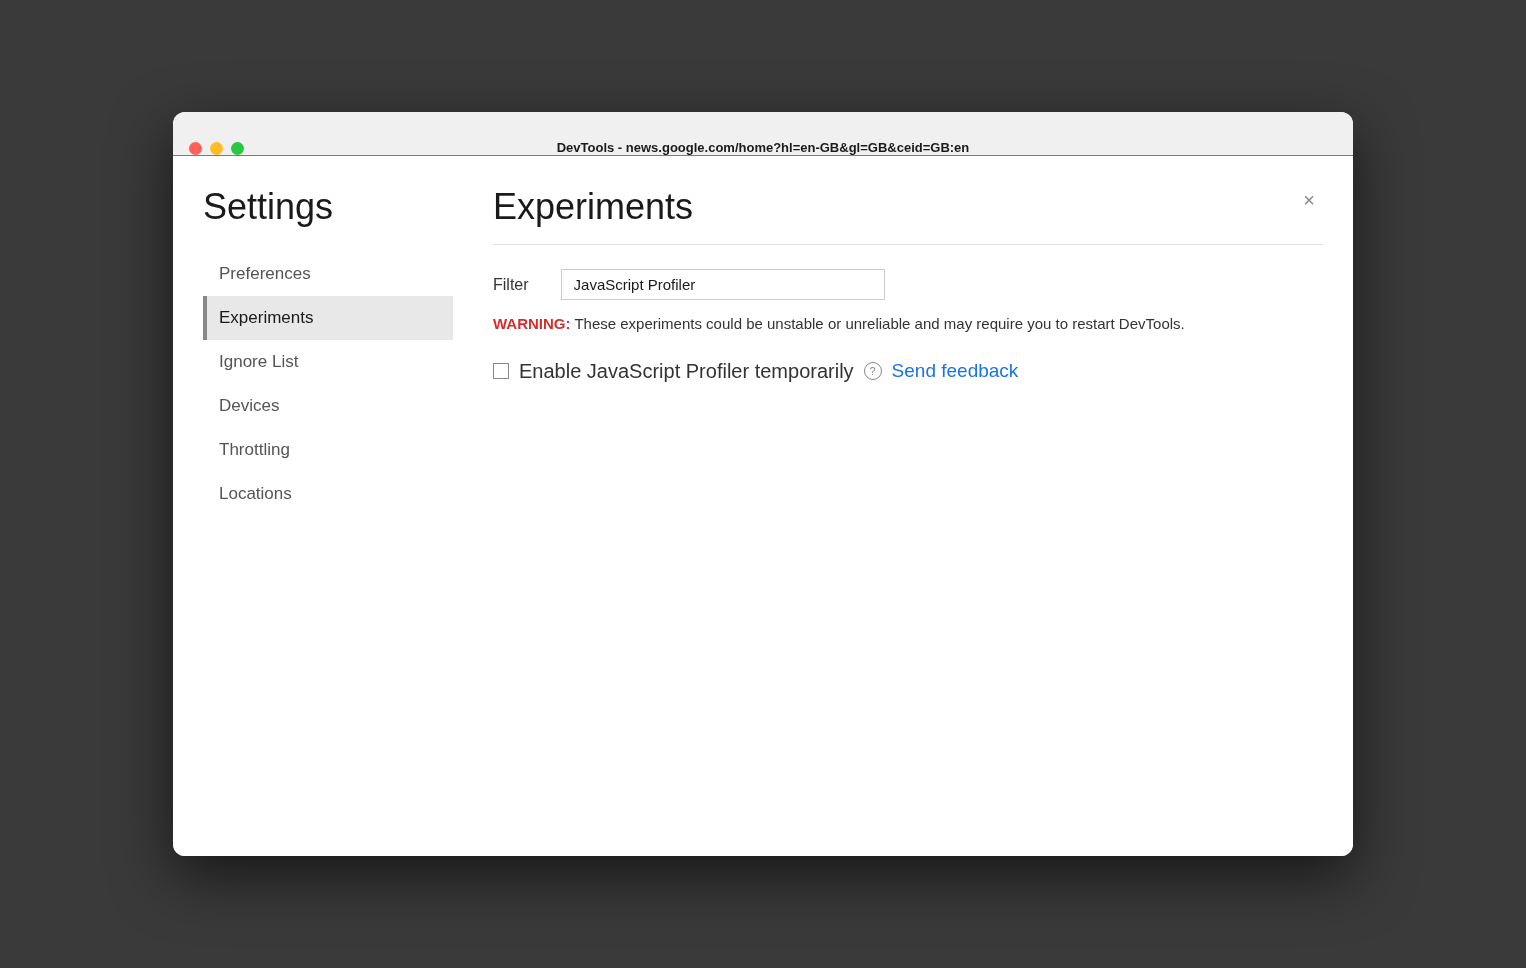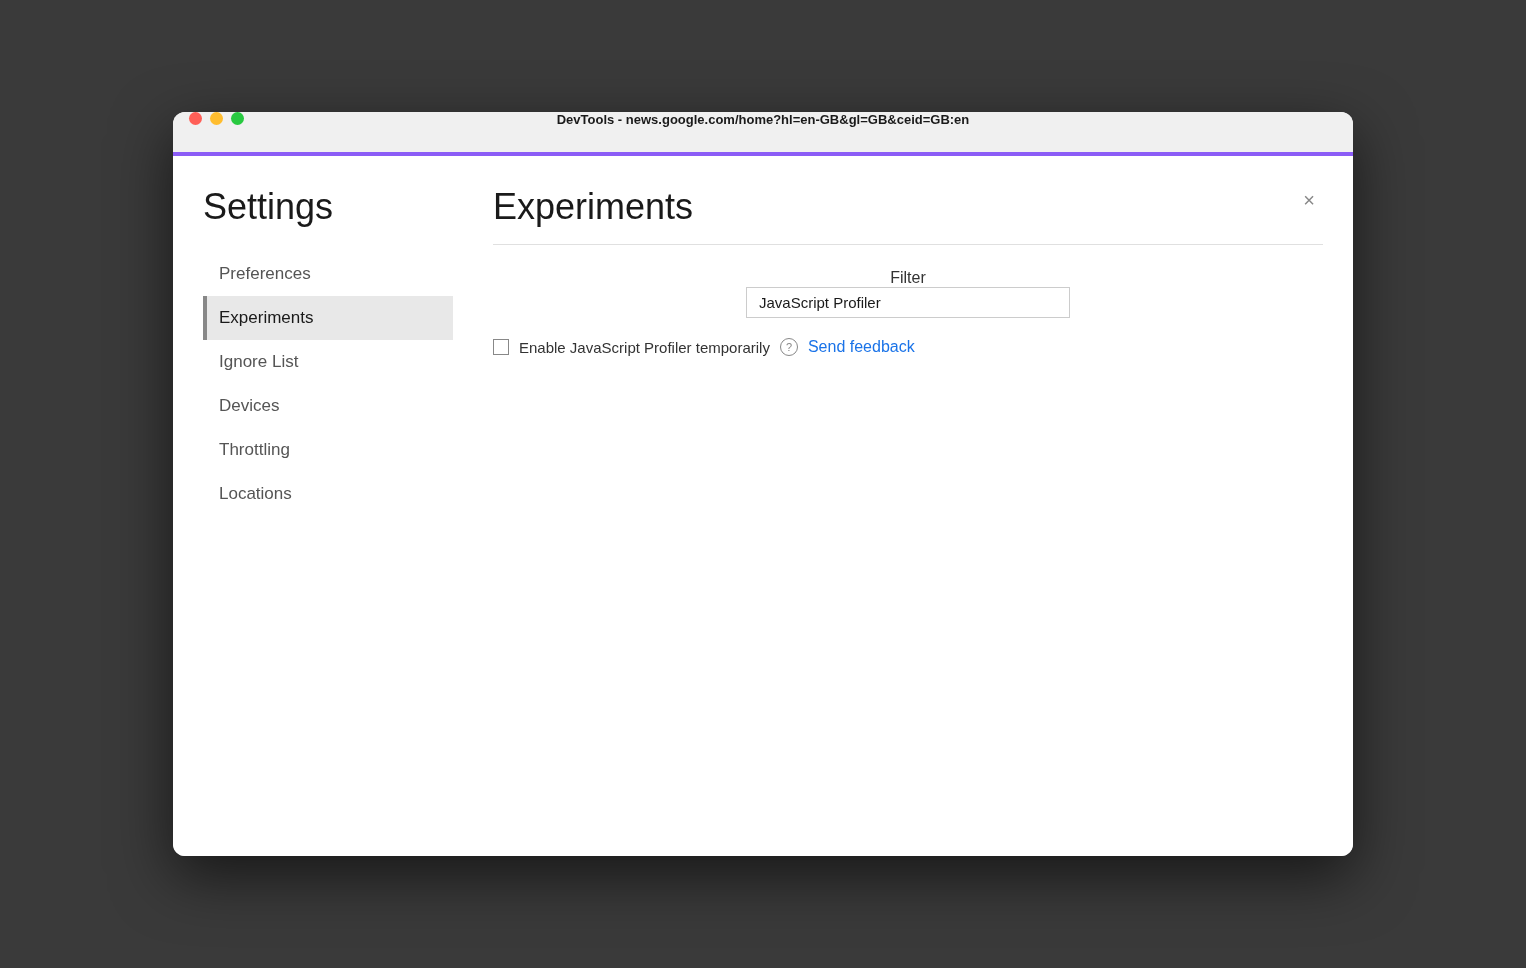--- a/index.html
+++ b/index.html
@@ -22,24 +22,24 @@
       background: #e8e8e8;
       border-radius: 12px;
       box-shadow: 0 20px 60px rgba(0,0,0,0.6);
       overflow: hidden;
     }
 
     .title-bar {
       background: #f0f0f0;
       height: 44px;
       display: flex;
-      align-items: flex-start;
+      align-items: flex-end;
       padding: 0 16px;
       position: relative;
-      border-bottom: 4px solid #8b5cf6;
+      border-bottom: 1px solid #8b5cf6;
     }
 
     .traffic-lights {
       display: flex;
       gap: 8px;
     }
 
     .traffic-light {
       width: 13px;
       height: 13px;
@@ -146,23 +146,22 @@
 
     .divider {
       height: 1px;
       background: #e0e0e0;
       margin-bottom: 24px;
     }
 
     .filter-row {
       display: flex;
       align-items: center;
-      gap: 0;
-      margin-bottom: 20px;
-      flex-direction: column;
+      gap: 32px;
+      margin-bottom: 13px;
     }
 
     .filter-label {
       font-size: 16px;
       color: #333;
     }
 
     .filter-input {
       border: 1px solid #ccc;
       padding: 6px 12px;
@@ -196,42 +195,42 @@
       height: 16px;
       border: 1.5px solid #888;
       background: white;
       flex-shrink: 0;
       cursor: pointer;
       appearance: none;
       -webkit-appearance: none;
     }
 
     .experiment-label {
-      font-size: 15px;
+      font-size: 20px;
       color: #333;
     }
 
     .help-icon {
       display: inline-flex;
       align-items: center;
       justify-content: center;
       width: 18px;
       height: 18px;
       border: 1.5px solid #888;
       border-radius: 50%;
       font-size: 11px;
       color: #888;
       cursor: pointer;
       flex-shrink: 0;
     }
 
     .send-feedback-link {
       color: #1a73e8;
       text-decoration: none;
-      font-size: 16px;
+      font-size: 19px;
       cursor: pointer;
     }
   </style>
 </head>
 <body>
 
 <div class="window-outer">
   <div class="title-bar">
     <div class="traffic-lights">
       <div class="traffic-light close"></div>
@@ -262,20 +261,23 @@
           <button class="close-button">×</button>
         </div>
 
         <div class="divider"></div>
 
         <div class="filter-row">
           <label class="filter-label">Filter</label>
           <input class="filter-input" type="text" value="JavaScript Profiler" style="">
         </div>
 
+        <div class="warning-text">
+          <span class="warning-label">WARNING:</span><span> These experiments could be unstable or unreliable and may require you to restart DevTools.</span>
+        </div>
 
         <div class="experiment-row">
           <input type="checkbox" class="experiment-checkbox" style="">
           <span class="experiment-label">Enable JavaScript Profiler temporarily</span>
           <span class="help-icon">?</span>
           <a class="send-feedback-link" href="#">Send feedback</a>
         </div>
       </div>
 
     </div>

